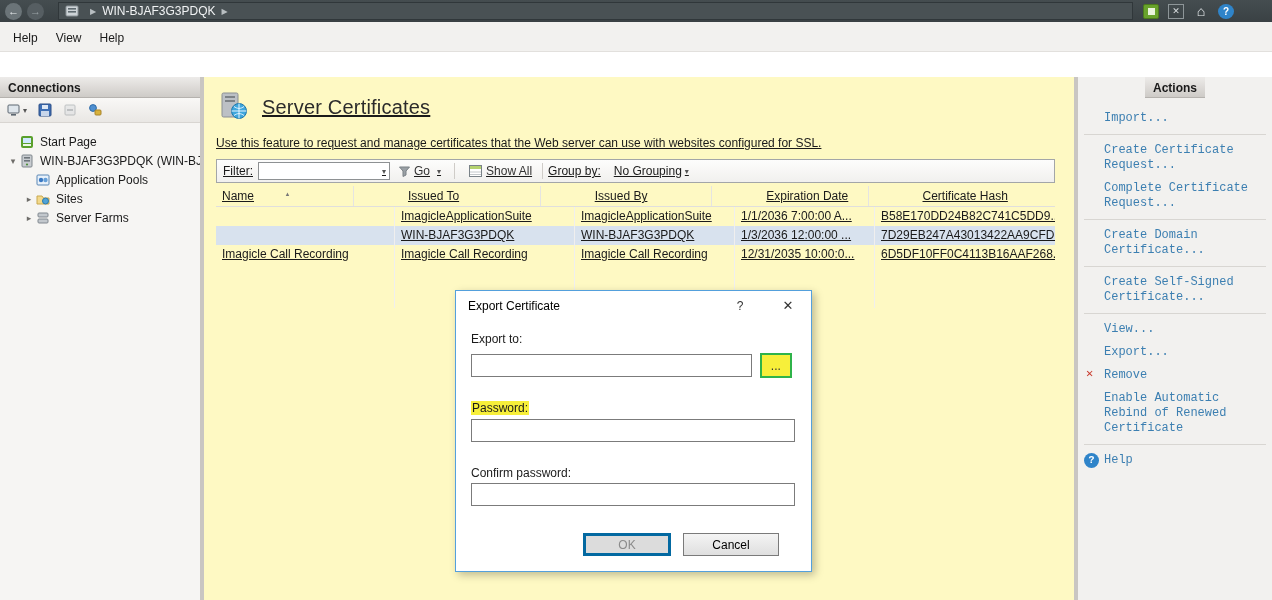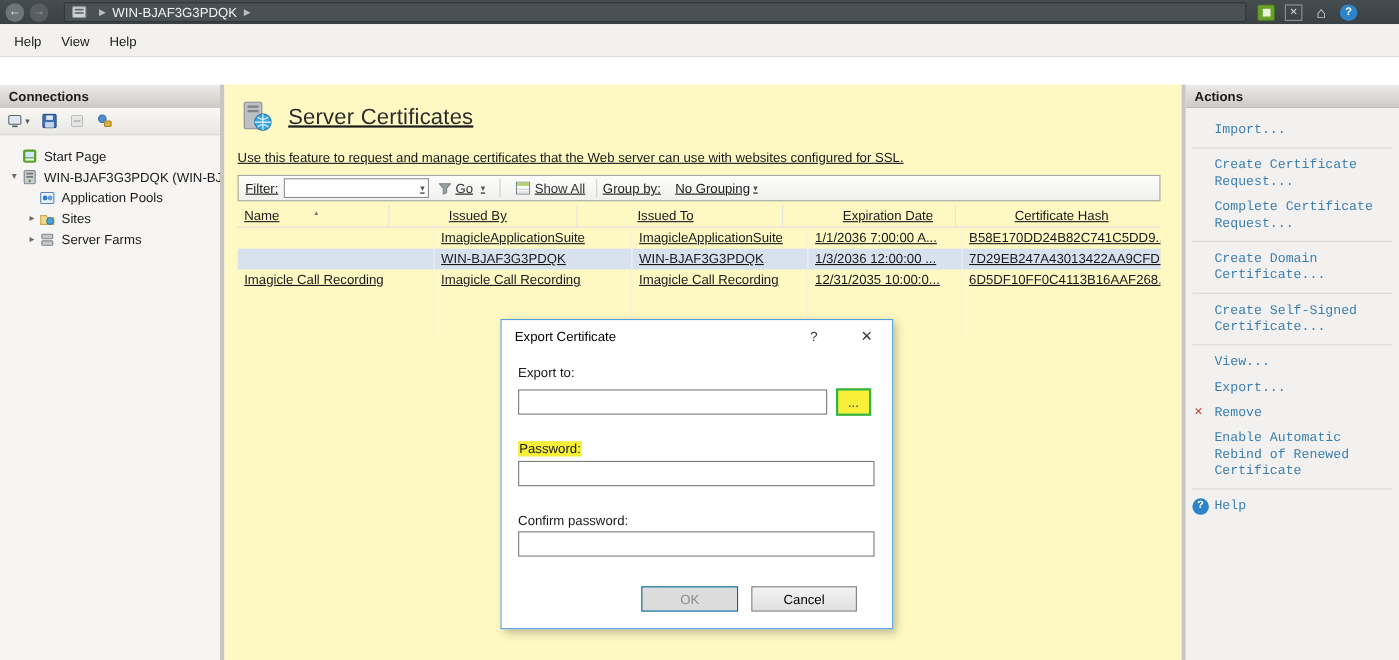--- a/index.html
+++ b/index.html
@@ -71,21 +71,21 @@
   .thead .cell { border-right: 1px solid #e5e4e2; padding-left: 6px; line-height: 21px; position: relative; }
   .sort-ico { position: absolute; top: -2px; left: 50%; font-size: 6px; color: #777; }
   .trow { display: flex; height: 19px; }
   .trow .cell { padding-left: 6px; line-height: 19px; white-space: nowrap; overflow: hidden; border-right: 1px solid #f0efee; }
   .trow.selected { background: #d8e2ee; }
   .c0 { width: 179px; } .c1 { width: 180px; } .c2 { width: 160px; } .c3 { width: 140px; } .c4 { width: 180px; border-right: none !important; }
   .tempty { display: flex; height: 44px; }
   .tempty .cell { border-right: 1px solid #f0efee; }
 
   
-  .actions { width: 194px; background: #f2f1ef; display: flex; flex-direction: column; overflow: hidden; }
+  .actions { width: 194px; background: #f2f1ef; display: flex; flex-direction: column; overflow: hidden; align-items: center; }
   .actions-list { padding-top: 9px; }
   .action-link { color: #3c7fb1; padding: 4px 6px 4px 26px; line-height: 1.25; position: relative; cursor: pointer; font-family: Liberation Mono, monospace; }
   .action-sep { height: 1px; background: #d8d6d2; margin: 4px 6px; }
   .ali { position: absolute; left: 8px; top: 3px; font-weight: bold; }
   .ali.remove { color: #c8392b; font-size: 12px; }
   .ali.helpq { left: 6px; top: 4px; width: 15px; height: 15px; background: #2f84c9; color: #fff; border-radius: 50%;
     font-size: 10px; text-align: center; line-height: 15px; }
 
   
   .dialog { position: absolute; left: 455px; top: 290px; width: 357px; height: 282px; background: #fff;
@@ -102,21 +102,21 @@
   .txt { height: 23px; border: 1px solid #7b7b7b; background: #fff; font-family: inherit; font-size: 12px; padding: 0 4px; }
   .txt.exp { width: 288px; }
   .txt.full { width: 324px; margin-top: 4px; }
   .browse { width: 33px; height: 25px; margin-left: 8px; background: #f7ef3a; border: 2px solid #2fb34a;
     font-family: inherit; font-size: 12px; line-height: 10px; color: #333; }
   .lbl-pass { margin-top: 23px; }
   .lbl-confirm { margin-top: 24px; }
   .txt.confirm { margin-top: 3px; }
   .btn-row { display: flex; justify-content: flex-end; gap: 12px; margin: 27px 13px 0 0; }
   .wbtn { height: 23px; font-family: inherit; font-size: 12px; }
-  .wbtn.ok { width: 88px; background: #dcdcdc; border: 1px solid #0369a1; color: #8b8b8b; }
+  .wbtn.ok { width: 88px; background: #dcdcdc; border: 3px solid #0369a1; color: #8b8b8b; }
   .wbtn.cancel { width: 96px; background: linear-gradient(#f4f4f4,#dfdfdf); border: 1px solid #7a7a7a; color: #000; }
 </style>
 </head>
 <body>
 
 <div class="screen">
 
   <div class="titlebar">
     <div class="nav-btn"><span>←</span></div>
     <div class="nav-btn fwd"><span>→</span></div>
@@ -291,22 +291,22 @@
           <span class="caret">▾</span>
         </span>
       </div>
 
       <div class="cert-table">
         <div class="thead">
           <span class="cell c0">
             <span class="sort-ico">▲</span>
             <span>Name</span>
           </span>
+          <span class="cell c1">Issued To</span>
           <span class="cell c2">Issued By</span>
-          <span class="cell c1">Issued To</span>
           <span class="cell c3">Expiration Date</span>
           <span class="cell c4">Certificate Hash</span>
         </div>
         <div class="trow">
           <span class="cell c0"></span>
           <span class="cell c1">ImagicleApplicationSuite</span>
           <span class="cell c2">ImagicleApplicationSuite</span>
           <span class="cell c3">1/1/2036 7:00:00 A...</span>
           <span class="cell c4">B58E170DD24B82C741C5DD9...</span>
         </div>

